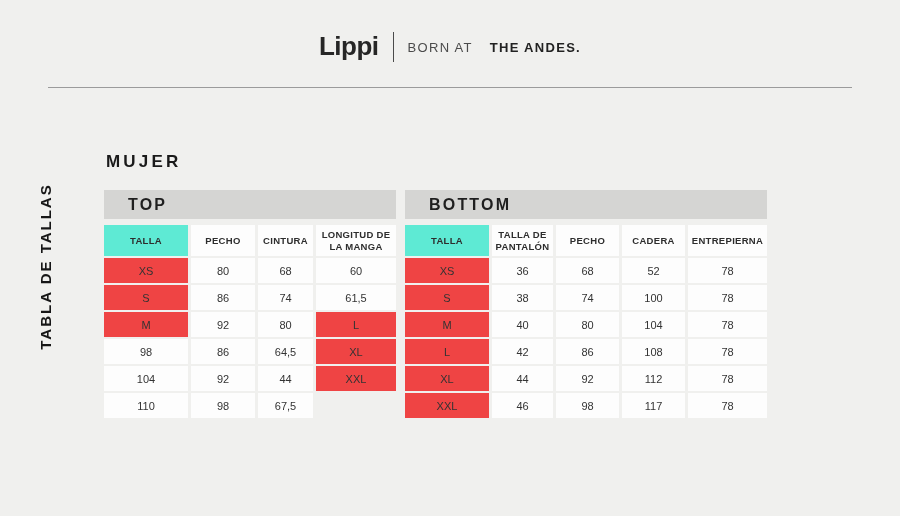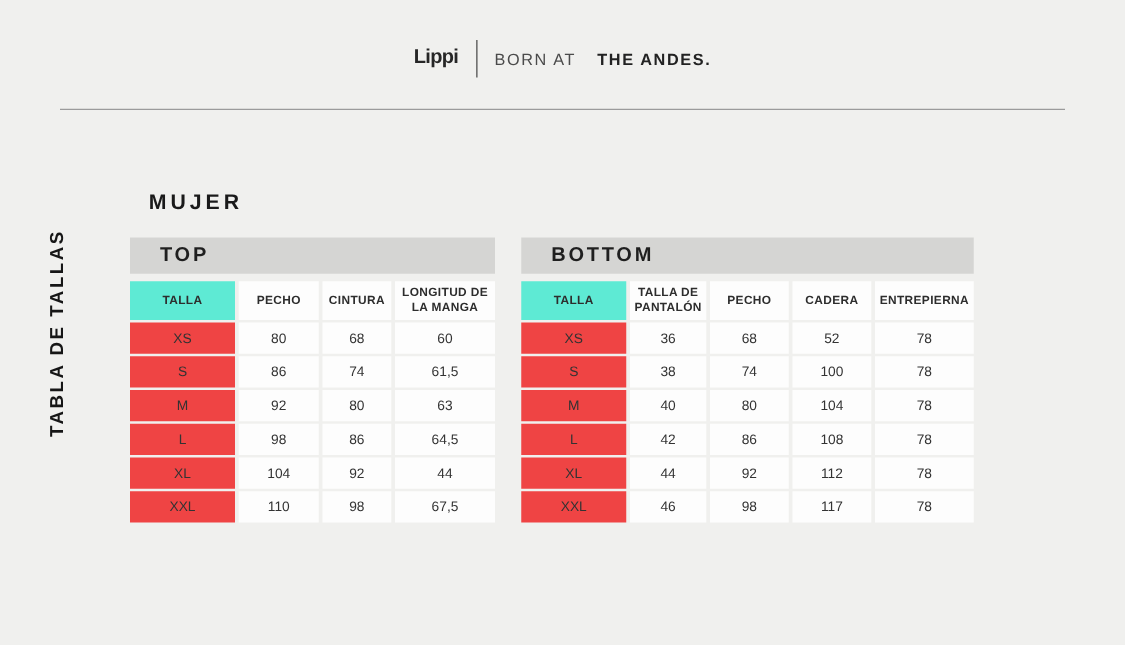--- a/index.html
+++ b/index.html
@@ -16,21 +16,21 @@
   .top-brand {
     position: absolute;
     top: 28px; left: 0; right: 0;
     height: 38px;
     display: flex;
     align-items: center;
     justify-content: center;
     gap: 14px;
   }
   .brand-logo {
-    font-size: 16px;
+    font-size: 26px;
     font-weight: 800;
     letter-spacing: -0.5px;
     color: #262626;
     line-height: 1;
     padding-bottom: 3px;
   }
   .brand-sep {
     width: 1px;
     height: 30px;
     background: #4a4a4a;
@@ -72,31 +72,30 @@
 
   
   .section-title {
     position: absolute;
     left: 106px;
     top: 152px;
     font-size: 17px;
     font-weight: 600;
     letter-spacing: 3.2px;
     color: #1a1a1a;
-    margin-left: 13px;
   }
 
   
   .tables {
     position: absolute;
     left: 104px;
     top: 190px;
     display: flex;
     align-items: flex-start;
-    gap: 21px;
+    gap: 9px;
   }
   .size-table.top { width: 292px; }
   .size-table.bottom { width: 362px; }
 
   .table-title-bar {
     height: 29px;
     background: #d5d5d3;
     display: flex;
     align-items: center;
     padding-left: 24px;
@@ -171,21 +170,20 @@
       <div class="cell">60</div>
 
       <div class="cell size">S</div>
       <div class="cell">86</div>
       <div class="cell">74</div>
       <div class="cell">61,5</div>
 
       <div class="cell size">M</div>
       <div class="cell">92</div>
       <div class="cell">80</div>
-      <div class="cell">63</div>
 
       <div class="cell size">L</div>
       <div class="cell">98</div>
       <div class="cell">86</div>
       <div class="cell">64,5</div>
 
       <div class="cell size">XL</div>
       <div class="cell">104</div>
       <div class="cell">92</div>
       <div class="cell">44</div>

